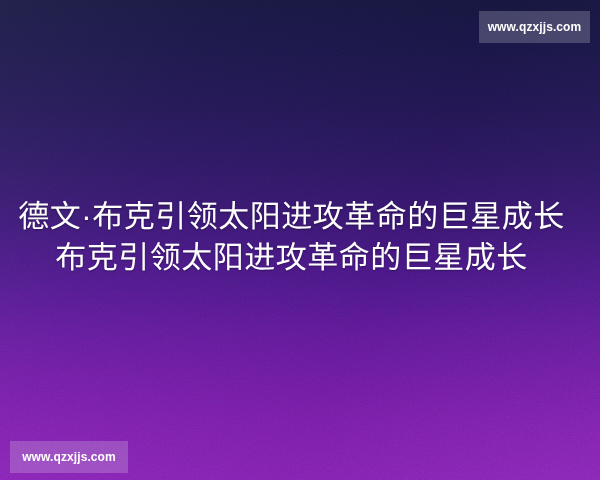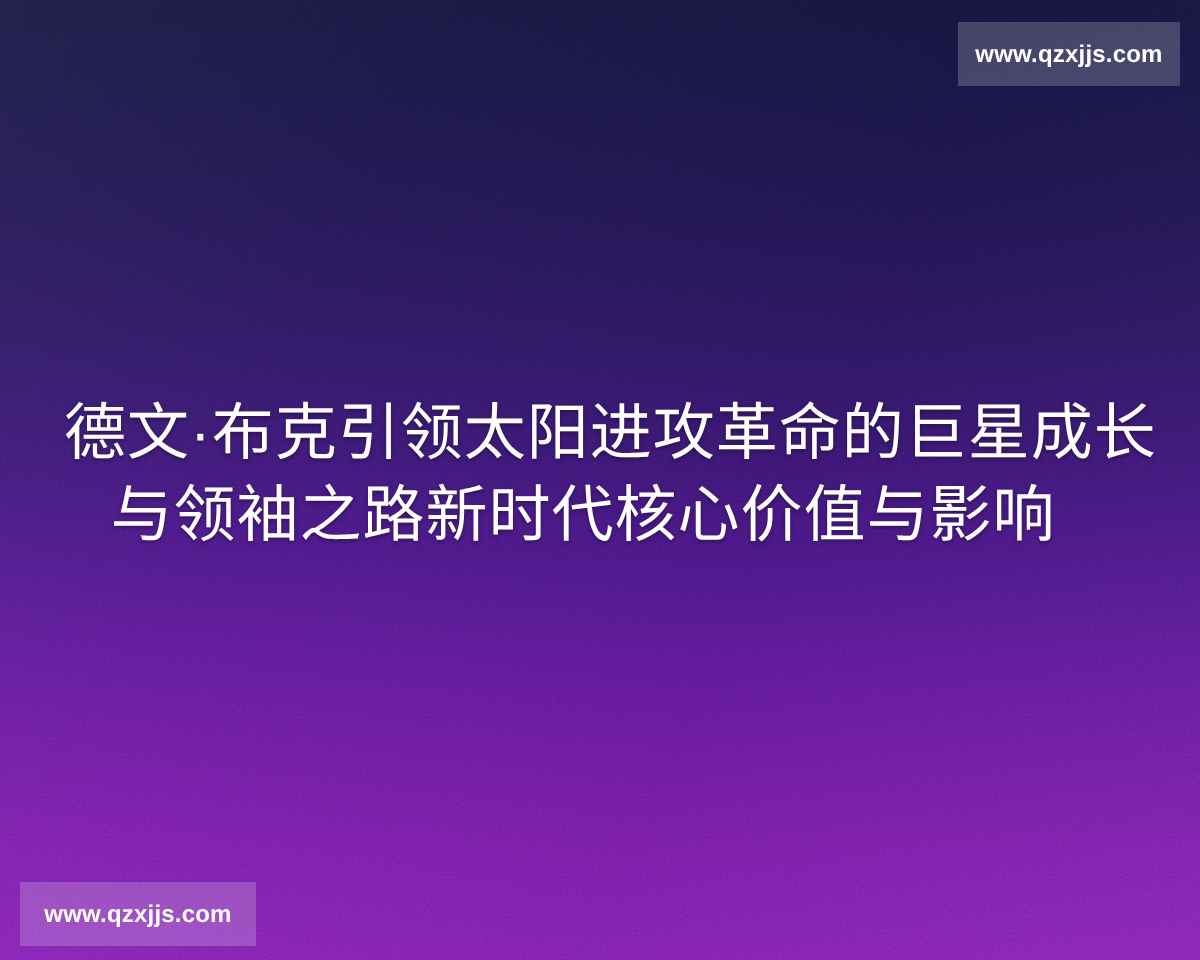--- a/index.html
+++ b/index.html
@@ -57,21 +57,21 @@
     mix-blend-mode: overlay;
     pointer-events: none;
   }
 
   #title-block {
     position: absolute;
     left: 0;
     right: 17px;
     top: 196px;
     text-align: center;
-    padding: 0 32px;
+    padding: 0 18px;
     box-sizing: border-box;
     pointer-events: none;
   }
   .title-line {
     display: block;
     color: #ffffff;
     font-size: 31px;
     line-height: 41px;
     font-weight: 400;
     letter-spacing: 0.5px;
@@ -116,20 +116,20 @@
   <svg id="grain" width="600" height="480" viewBox="0 0 600 480" preserveAspectRatio="none" xmlns="http://www.w3.org/2000/svg">
     <filter id="noiseFilter">
       <feTurbulence type="fractalNoise" baseFrequency="0.85" numOctaves="3" stitchTiles="stitch"></feTurbulence>
       <feColorMatrix type="saturate" values="0"></feColorMatrix>
     </filter>
     <rect width="600" height="480" filter="url(#noiseFilter)"></rect>
   </svg>
 
   <div id="title-block">
     <span class="title-line">德文·布克引领太阳进攻革命的巨星成长</span>
-    <span class="title-line">与领袖之路新时代核心价值与影响</span>
+    <span class="title-line">布克引领太阳进攻革命的巨星成长</span>
   </div>
 
   <div class="watermark" id="watermark-top">www.qzxjjs.com</div>
 
   <div class="watermark" id="watermark-bottom">www.qzxjjs.com</div>
 
 </div>
 
 </body></html>

